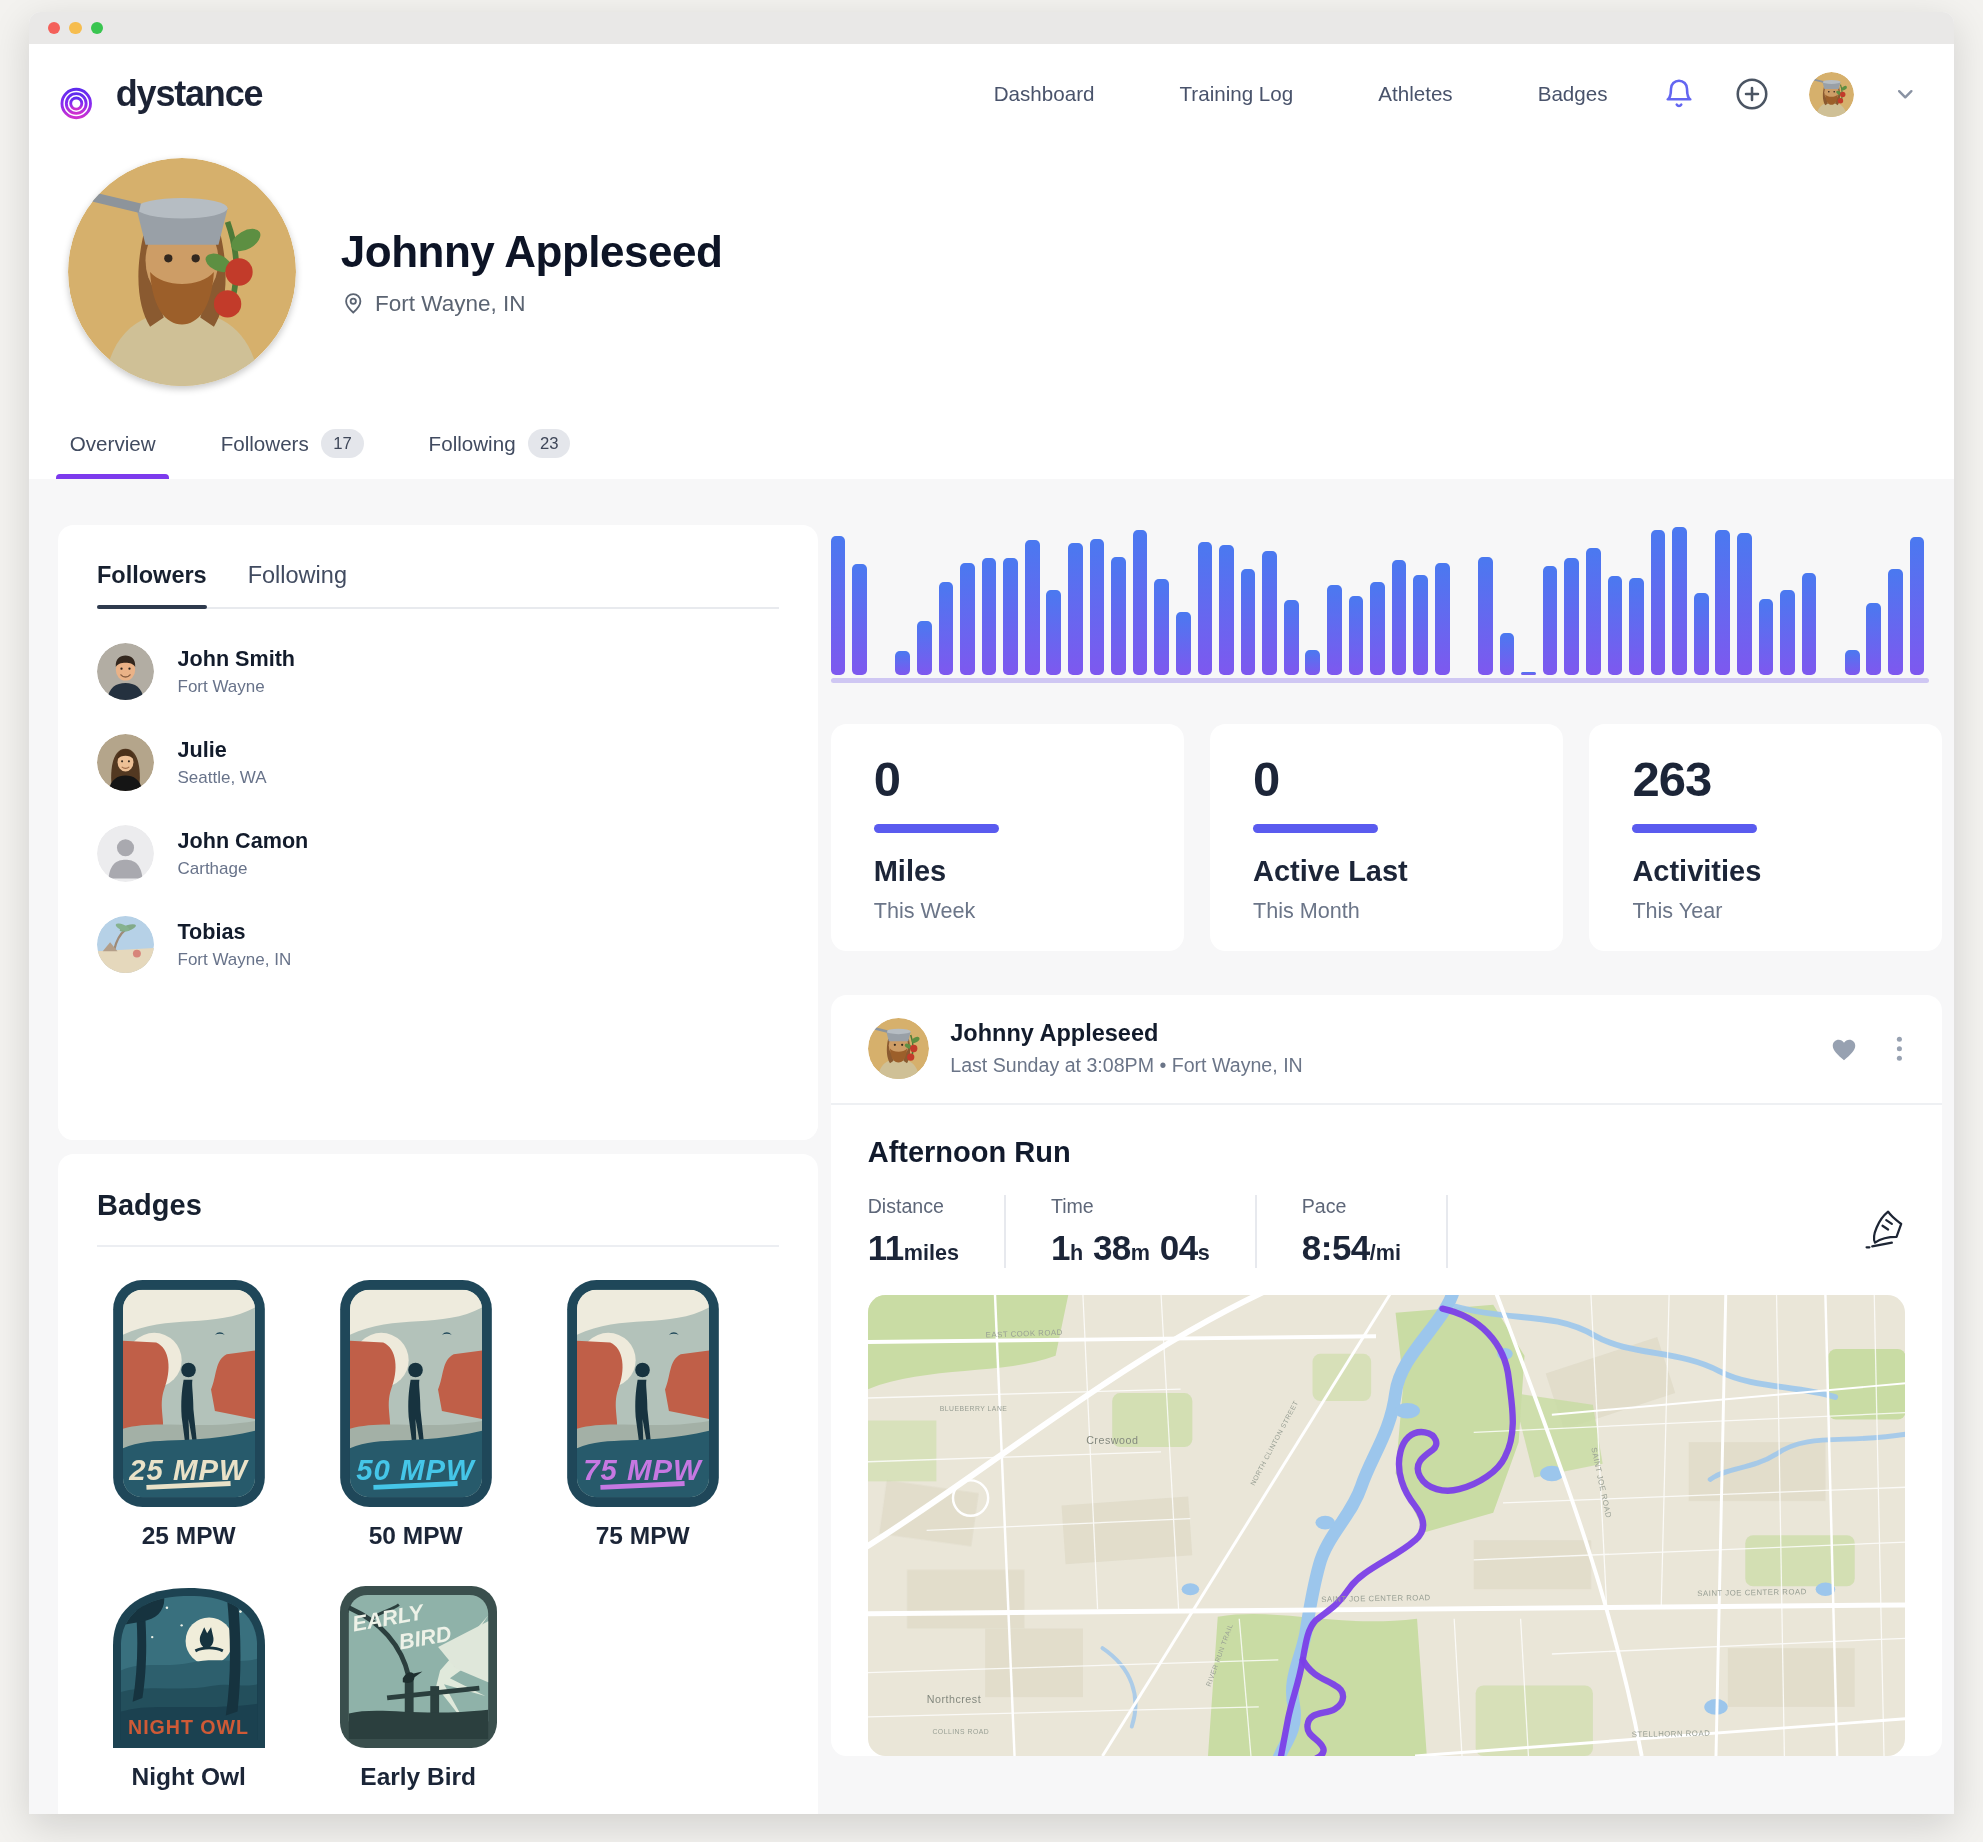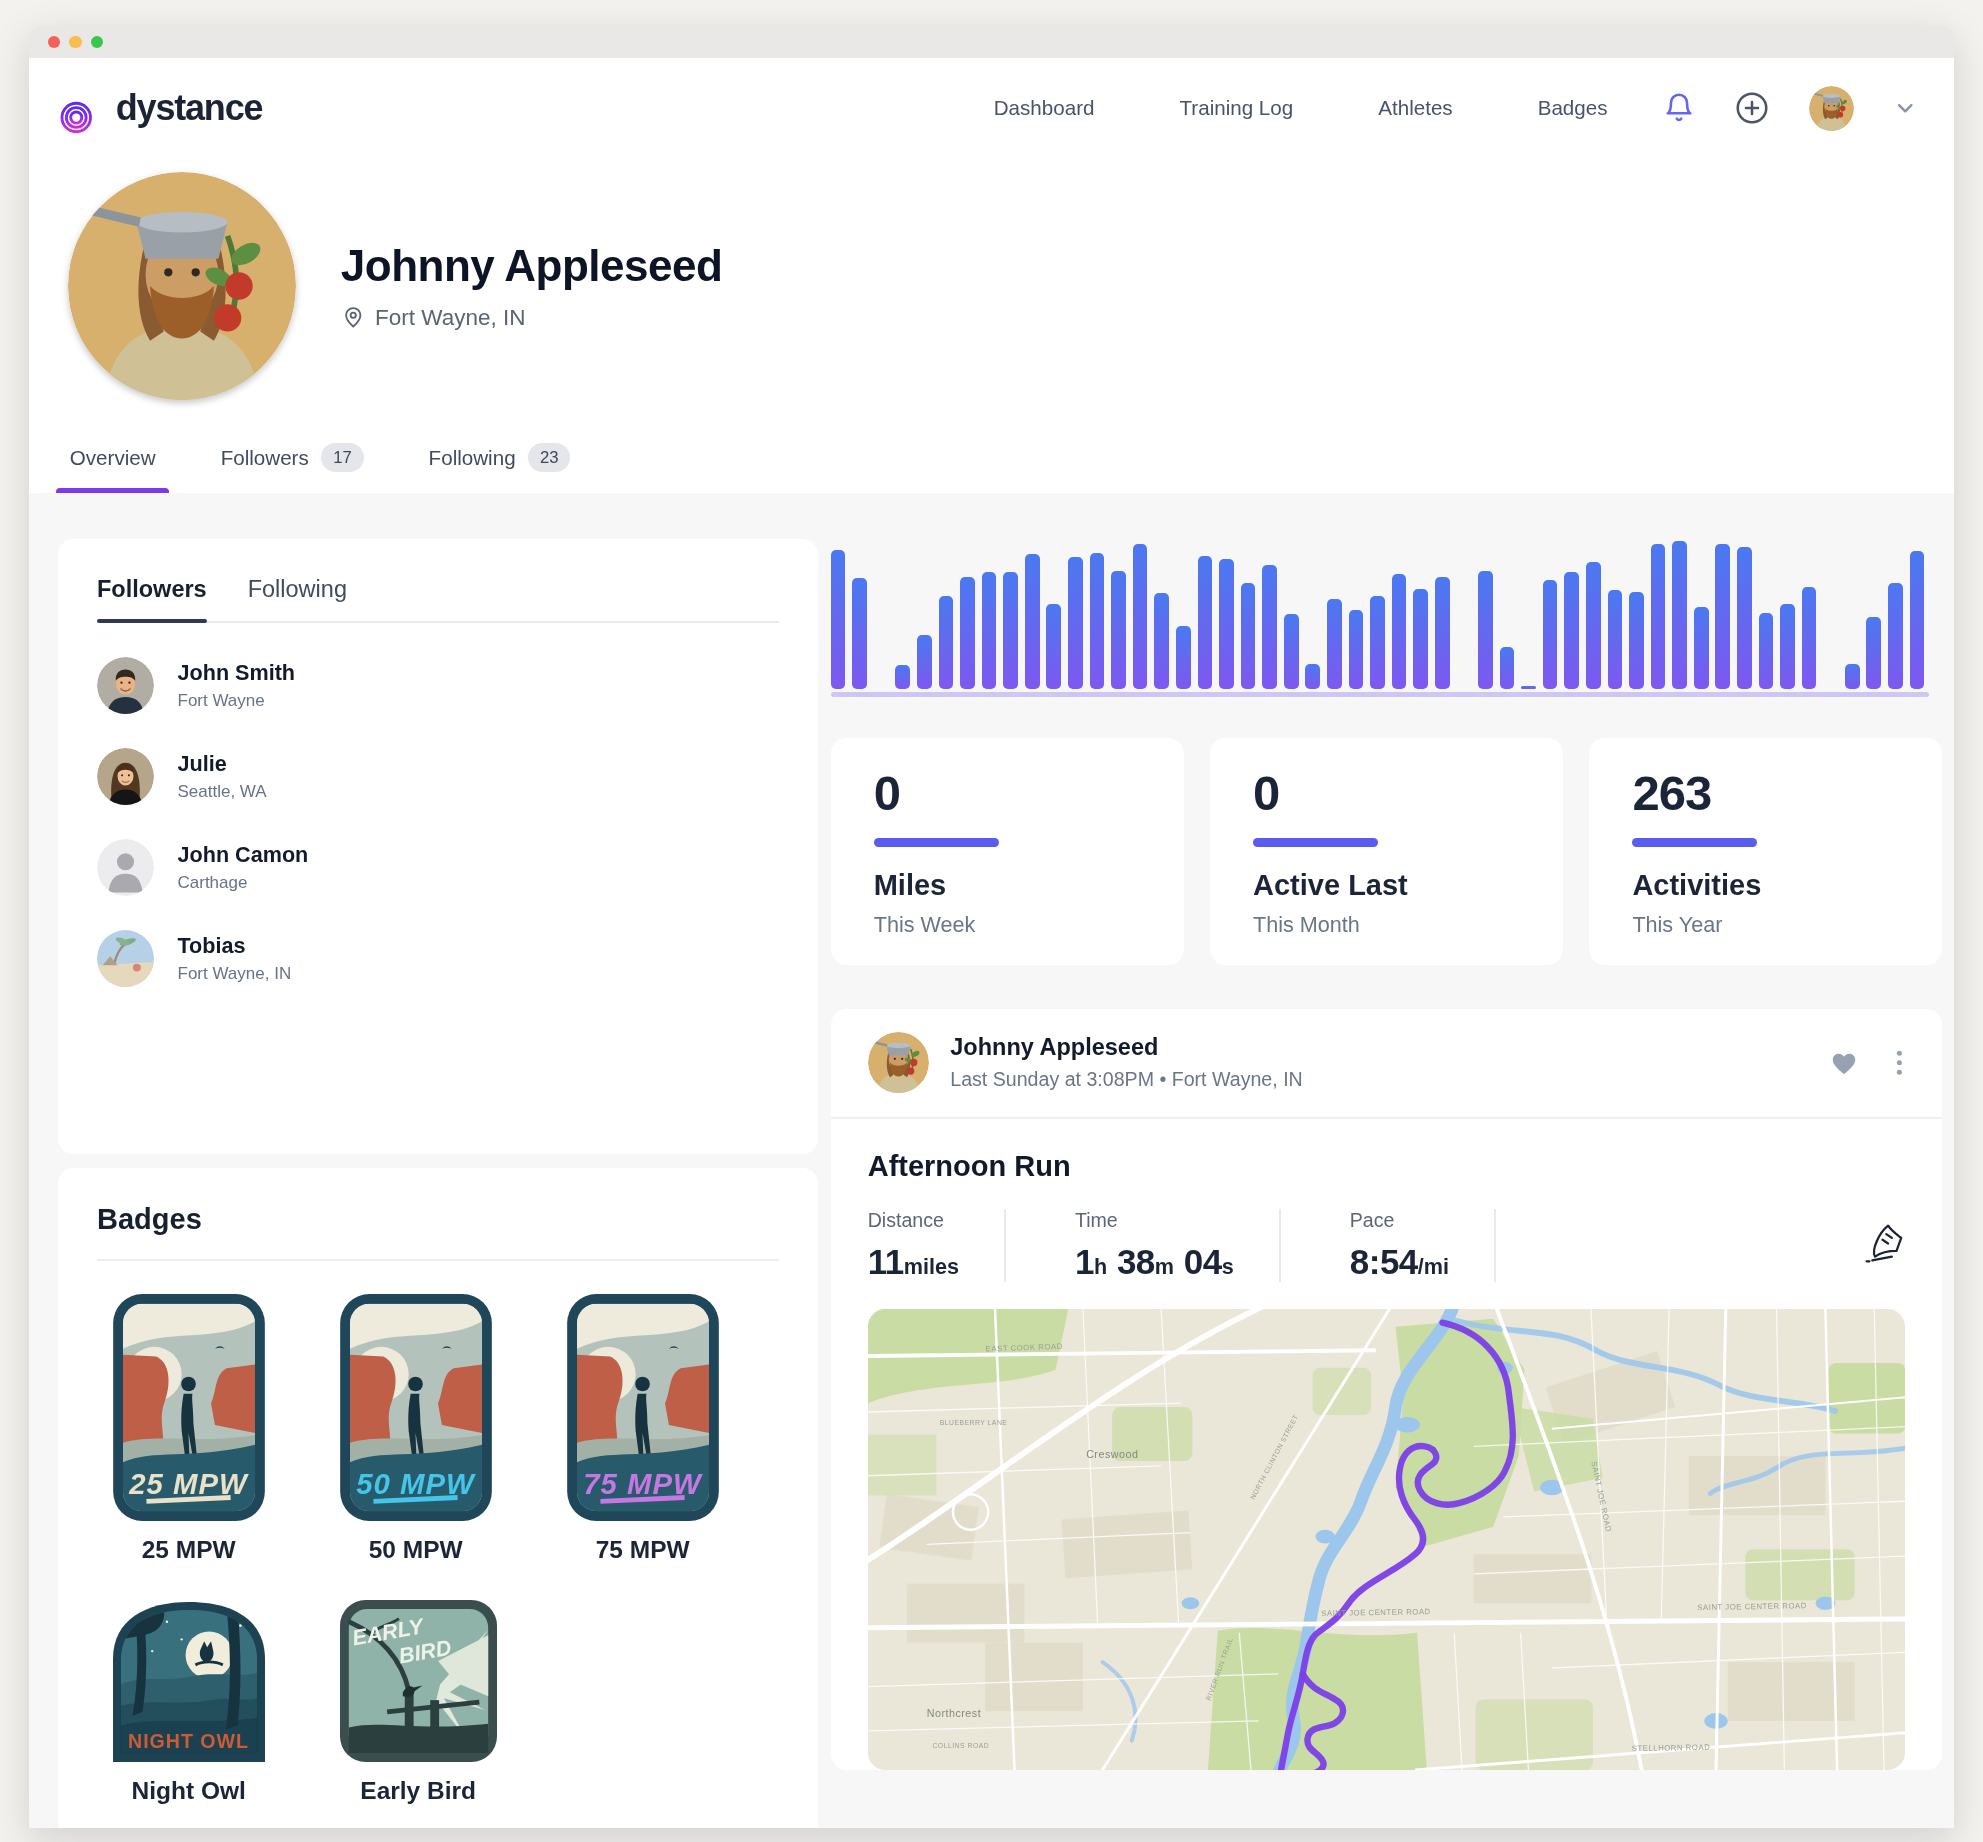--- a/index.html
+++ b/index.html
@@ -4,21 +4,21 @@
 <style>
   * { box-sizing: border-box; margin: 0; padding: 0; }
   html,body { width:1984px; height:1843px; }
   body {
     background:#f3f2ef;
     font-family:"Liberation Sans", sans-serif;
     position:relative; overflow:hidden;
     color:#1a2332;
   }
   .window{
-    position:absolute; left:29px; top:26px; width:1925px; height:1802px;
+    position:absolute; left:29px; top:12px; width:1925px; height:1802px;
     background:#f7f7f8; border-radius:11.8px 11.8px 0 0; overflow:hidden;
     box-shadow:0 11.8px 39px rgba(0,0,0,.14);
   }
   .titlebar{
     height:32px; background:#e9e8e7; display:flex; align-items:center;
     gap:8.8px; padding-left:18.6px;
   }
   .tl{ width:12.7px; height:12.7px; border-radius:50%; }
   .tl.red{ background:#f4605a; } .tl.yellow{ background:#f6bd4f; } .tl.green{ background:#39c550; }
 
@@ -90,21 +90,21 @@
   .activity-card{ margin-top:44px; overflow:hidden; }
   .act-header{ display:flex; align-items:center; gap:21.6px; padding:23.5px 37px;
     border-bottom:2px solid #eef0f3; }
   .act-avatar{ width:61px; height:61px; border-radius:50%; overflow:hidden; flex:none; }
   .act-avatar svg{ display:block; width:100%; height:100%; }
   .act-name{ font-size:23.5px; font-weight:700; color:#121b2b; }
   .act-meta{ font-size:19.6px; color:#6b7588; margin-top:6.9px; }
   .act-actions{ margin-left:auto; display:flex; align-items:center; gap:35px; }
   .act-body{ padding:25.5px 37px 0; }
   .act-title{ font-size:29px; font-weight:800; color:#111a2c; margin:5.9px 0 25.5px; }
-  .act-stats{ display:flex; align-items:stretch;gap:24px; }
+  .act-stats{ display:flex; align-items:stretch; }
   .act-stat{ padding-right:45px; margin-right:45px; border-right:2px solid #e7e9ee; }
   .act-stat:last-of-type{ border-right:none; }
   .as-label{ font-size:19.6px; color:#5d6678; }
   .as-value{ margin-top:9.8px; display:flex; align-items:baseline; }
   .as-big{ font-size:35px; font-weight:800; color:#1c2538; letter-spacing:-0.5px; }
   .as-small{ font-size:21.6px; font-weight:600; color:#1c2538; }
   .as-seg{ margin-right:9.8px; }
   .as-seg:last-child{ margin-right:0; }
   .shoe-wrap{ margin-left:auto; align-self:center; }
   .map-wrap{ margin:27.4px 37px 0; border-radius:17.6px; overflow:hidden; height:461px; }

